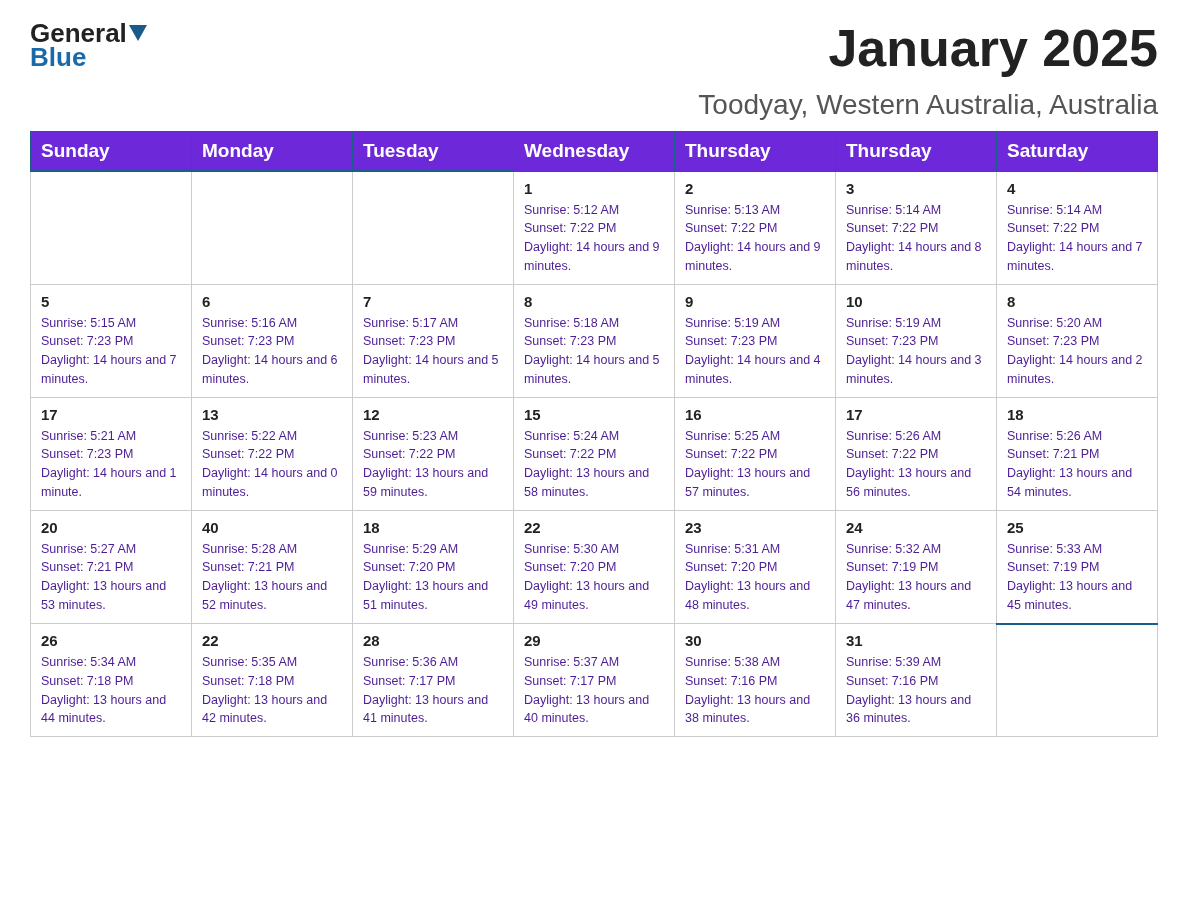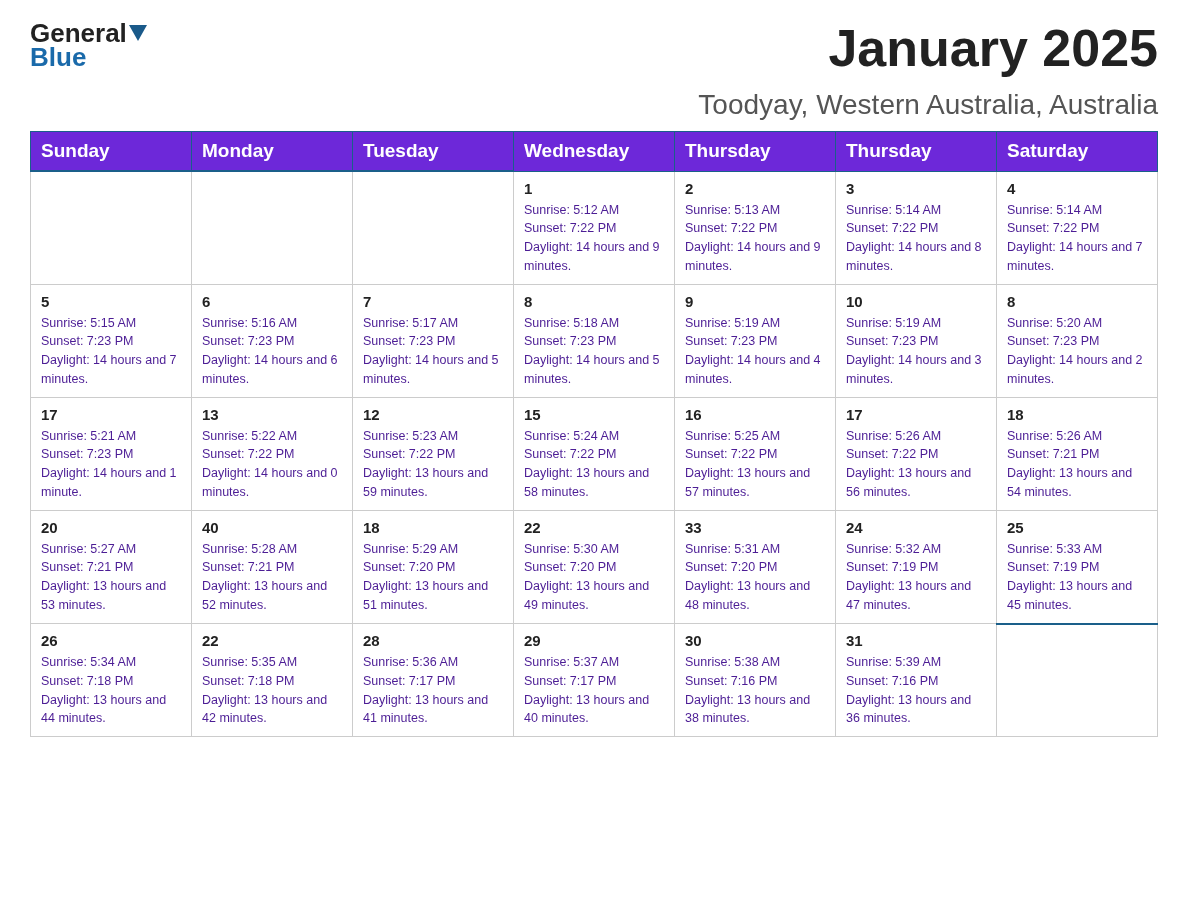--- a/index.html
+++ b/index.html
@@ -209,21 +209,21 @@
         </td>
         <td>
           <div class="day-number">18</div>
           <div class="day-info">Sunrise: 5:29 AM<br>Sunset: 7:20 PM<br>Daylight: 13 hours and 51 minutes.</div>
         </td>
         <td>
           <div class="day-number">22</div>
           <div class="day-info">Sunrise: 5:30 AM<br>Sunset: 7:20 PM<br>Daylight: 13 hours and 49 minutes.</div>
         </td>
         <td>
-          <div class="day-number">33</div>
+          <div class="day-number">23</div>
           <div class="day-info">Sunrise: 5:31 AM<br>Sunset: 7:20 PM<br>Daylight: 13 hours and 48 minutes.</div>
         </td>
         <td>
           <div class="day-number">24</div>
           <div class="day-info">Sunrise: 5:32 AM<br>Sunset: 7:19 PM<br>Daylight: 13 hours and 47 minutes.</div>
         </td>
         <td>
           <div class="day-number">25</div>
           <div class="day-info">Sunrise: 5:33 AM<br>Sunset: 7:19 PM<br>Daylight: 13 hours and 45 minutes.</div>
         </td>

